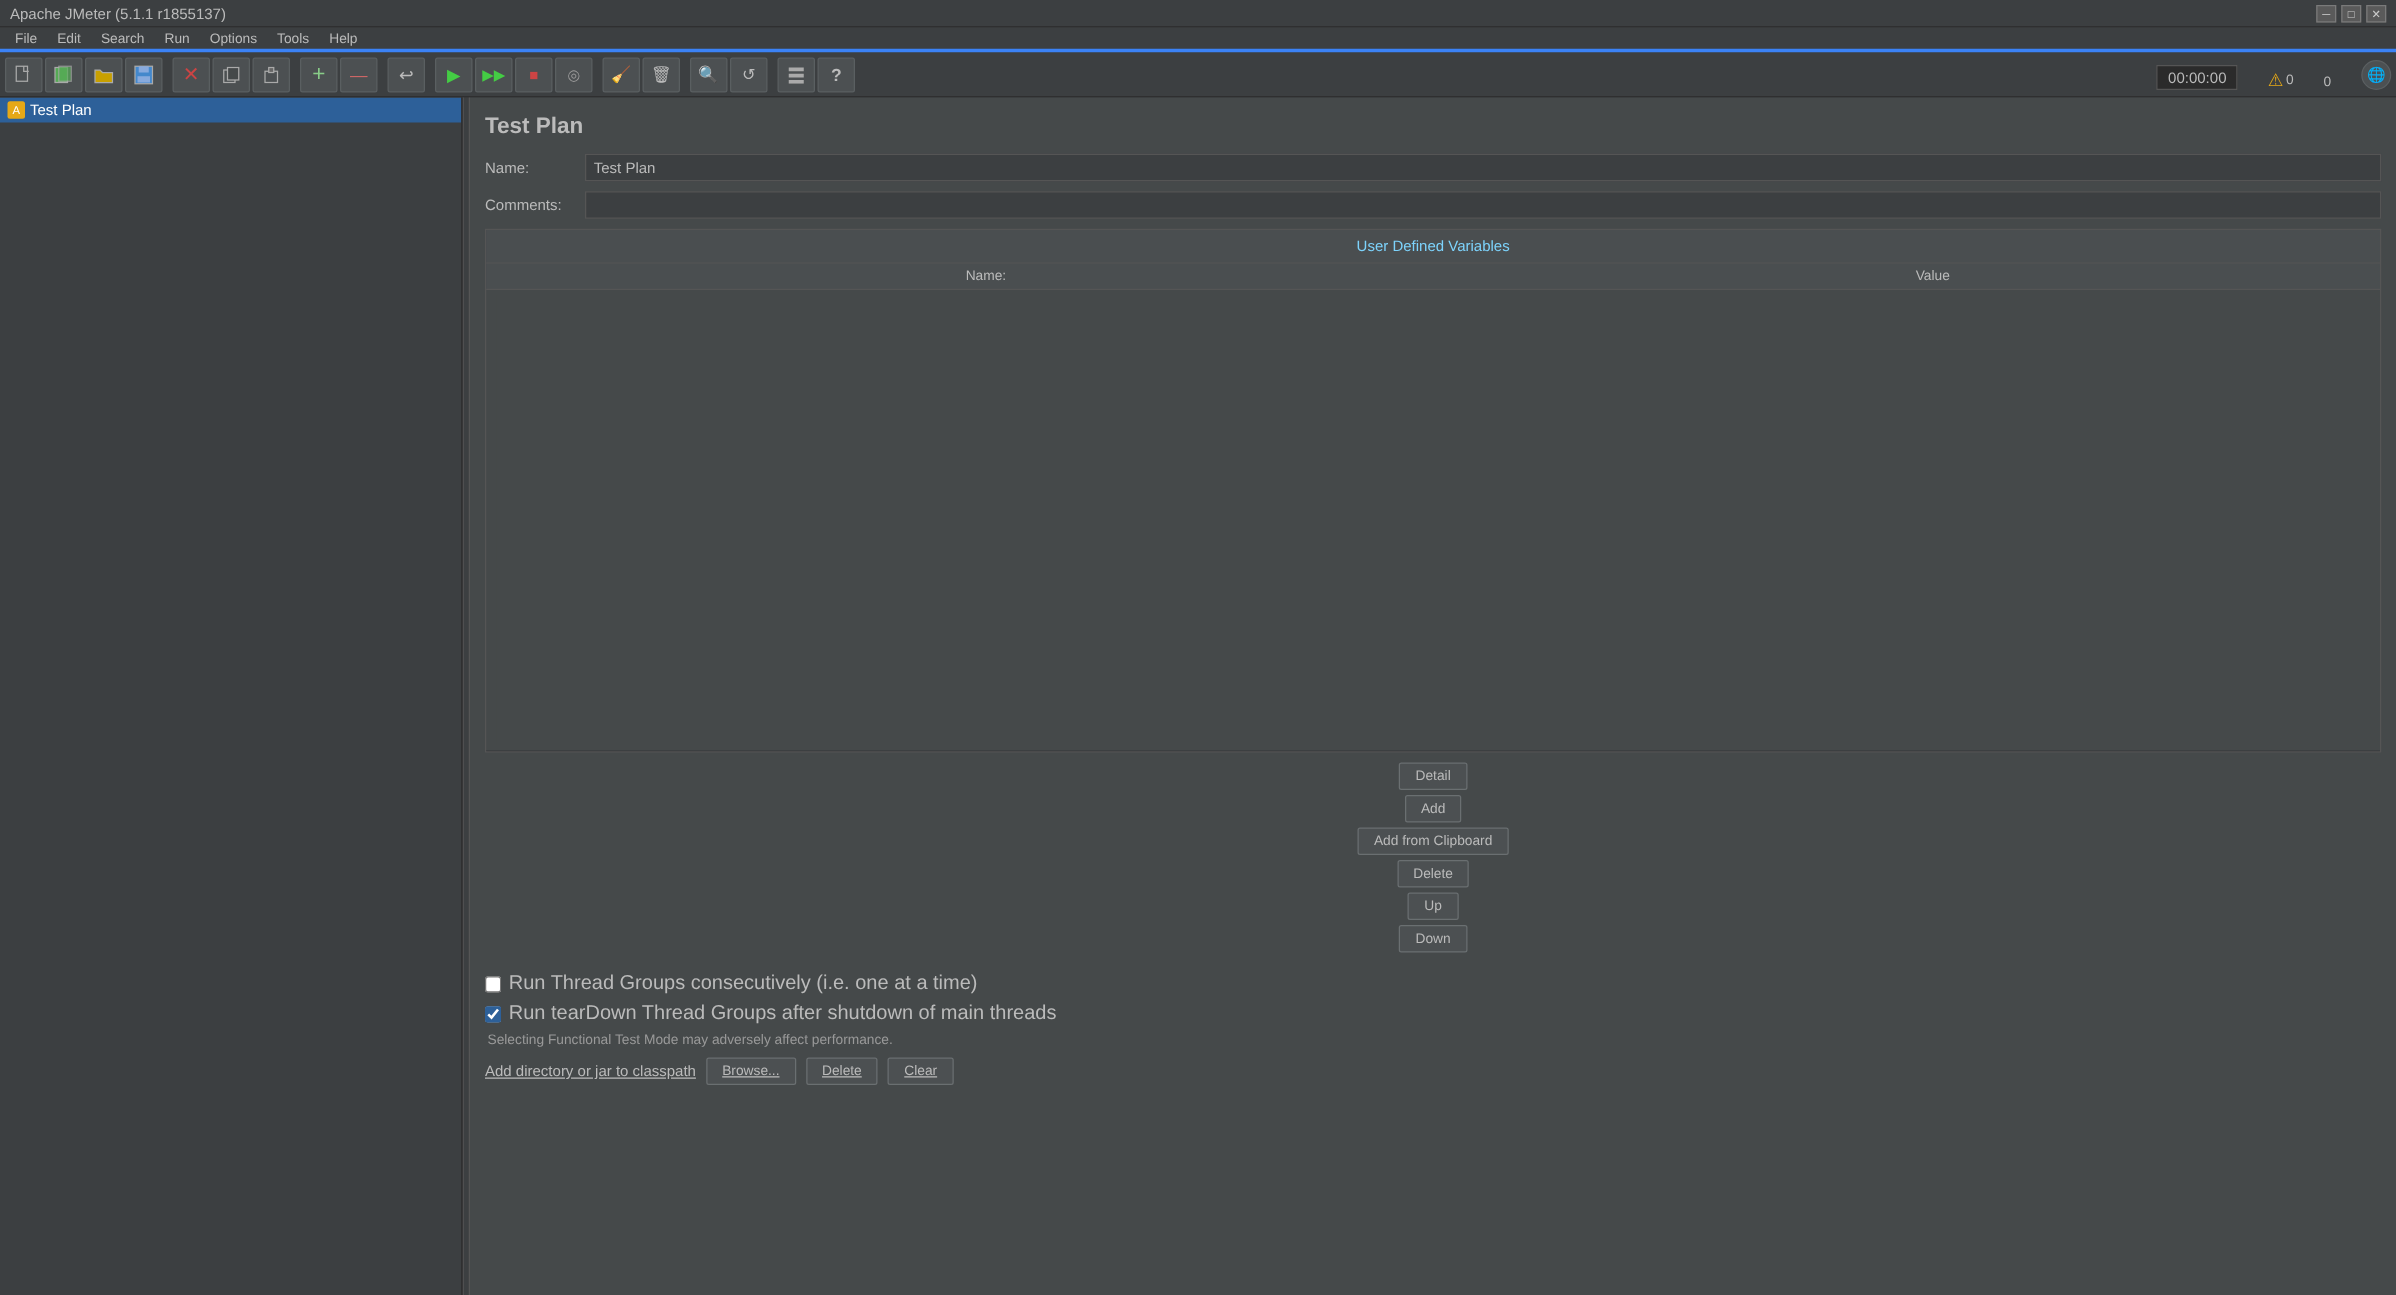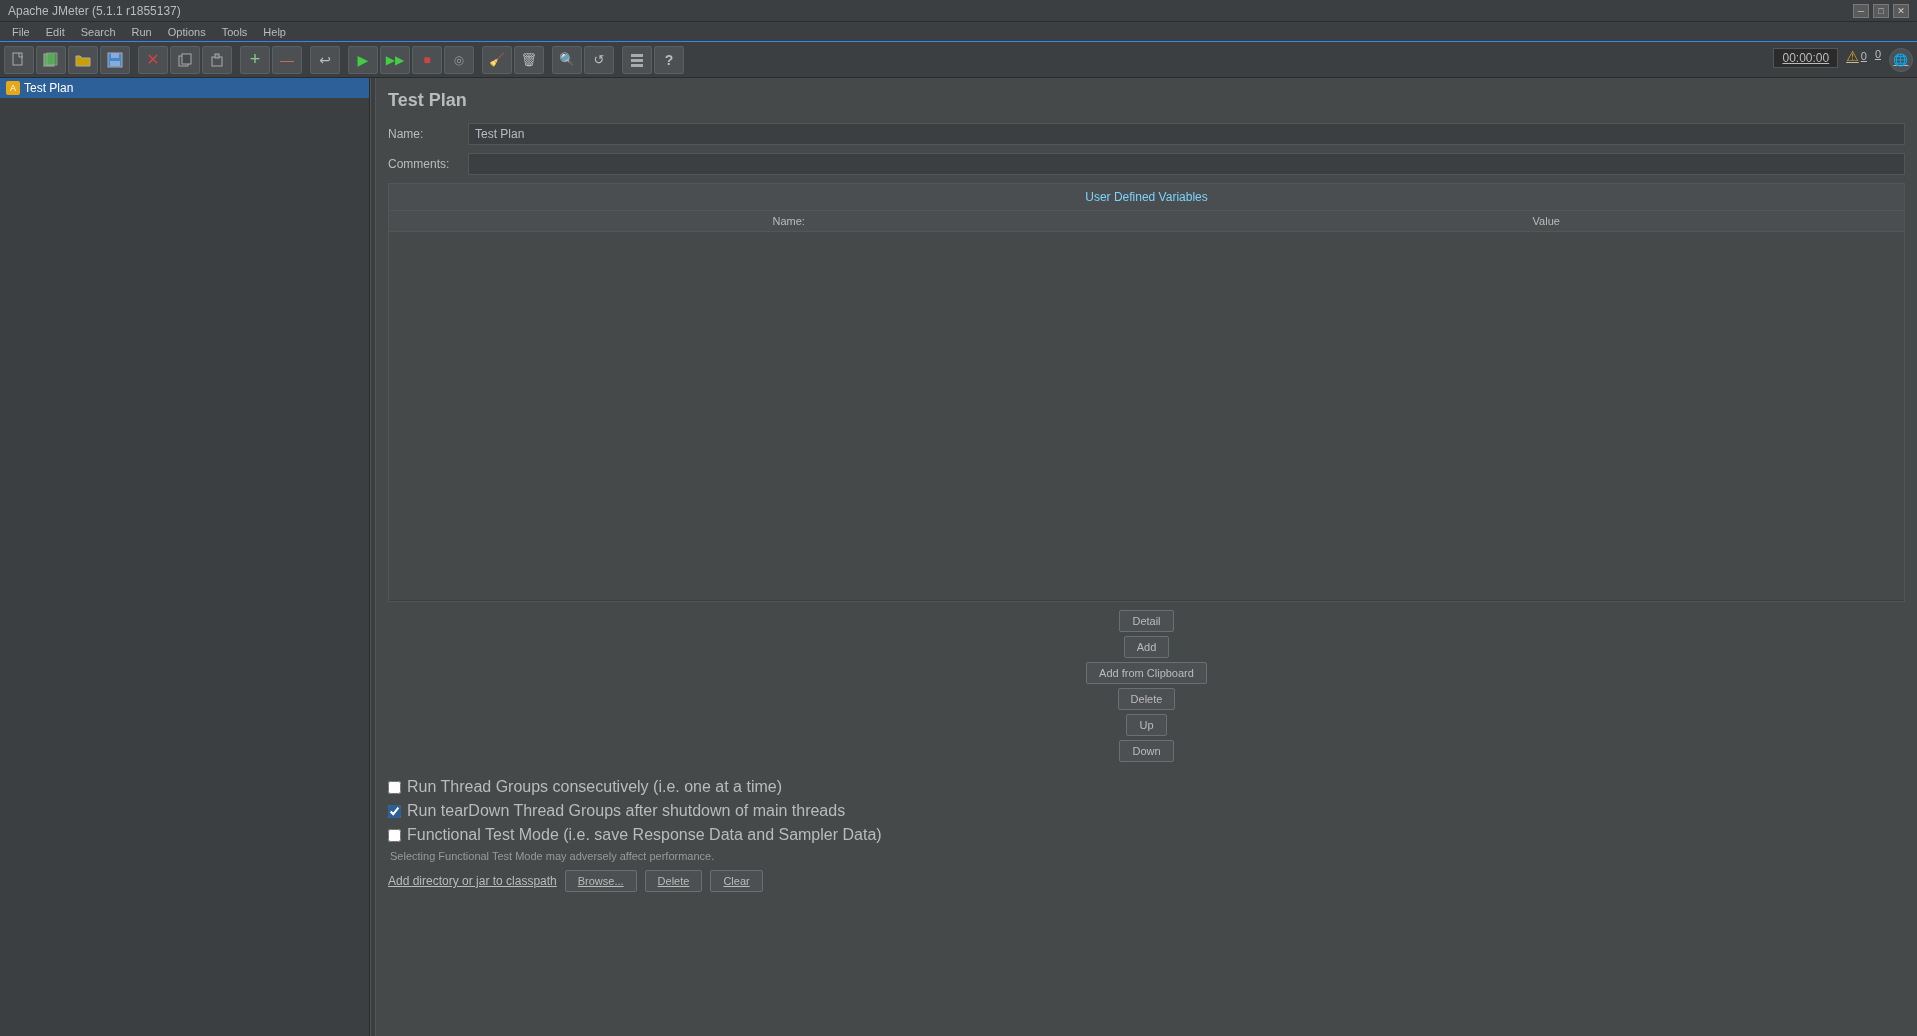--- a/index.html
+++ b/index.html
@@ -40,21 +40,21 @@
       cursor: pointer;
     }
 
     
     #menu-bar {
       background: #3c3f41;
       height: 20px;
       display: flex;
       align-items: center;
       padding: 0 4px;
-      border-bottom: 1px solid #3b82f6;
+      border-bottom: 3px solid #3b82f6;
     }
     .menu-item {
       padding: 2px 8px;
       font-size: 11px;
       color: #bbbbbb;
       cursor: pointer;
     }
 
     
     #toolbar {
@@ -78,23 +78,22 @@
       cursor: pointer;
       font-size: 14px;
       color: #bbbbbb;
     }
     .toolbar-separator {
       width: 4px;
     }
     #toolbar-right {
       margin-left: auto;
       display: flex;
-      align-items: flex-start;
-      gap: 8px;
-      text-decoration: underline;
+      align-items: flex-end;
+      gap: 24px;
     }
     #timer-display {
       background: #2b2b2b;
       color: #bbbbbb;
       padding: 2px 8px;
       font-size: 12px;
       border: 1px solid #555;
     }
     .warning-badge {
       display: flex;
@@ -497,24 +496,20 @@
 
     <div id="checkboxes-section">
       <div class="checkbox-row">
         <input type="checkbox" id="run-thread-groups" style="">
         <label class="checkbox-label" for="run-thread-groups">Run Thread Groups consecutively (i.e. one at a time)</label>
       </div>
       <div class="checkbox-row">
         <input type="checkbox" id="run-teardown" checked="" style="">
         <label class="checkbox-label" for="run-teardown">Run tearDown Thread Groups after shutdown of main threads</label>
       </div>
-      <div class="checkbox-row">
-        <input type="checkbox" id="functional-test-mode" style="">
-        <label class="checkbox-label" for="functional-test-mode">Functional Test Mode (i.e. save Response Data and Sampler Data)</label>
-      </div>
       <div class="functional-mode-warning">Selecting Functional Test Mode may adversely affect performance.</div>
     </div>
 
     <div id="classpath-section">
       <div class="classpath-row">
         <span class="classpath-label">Add directory or jar to classpath</span>
         <button class="panel-btn">Browse...</button>
         <button class="panel-btn">Delete</button>
         <button class="panel-btn">Clear</button>
       </div>

